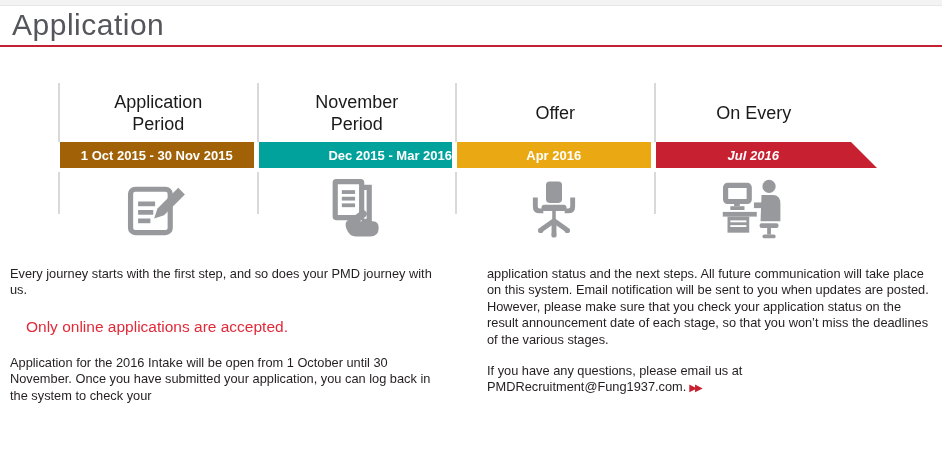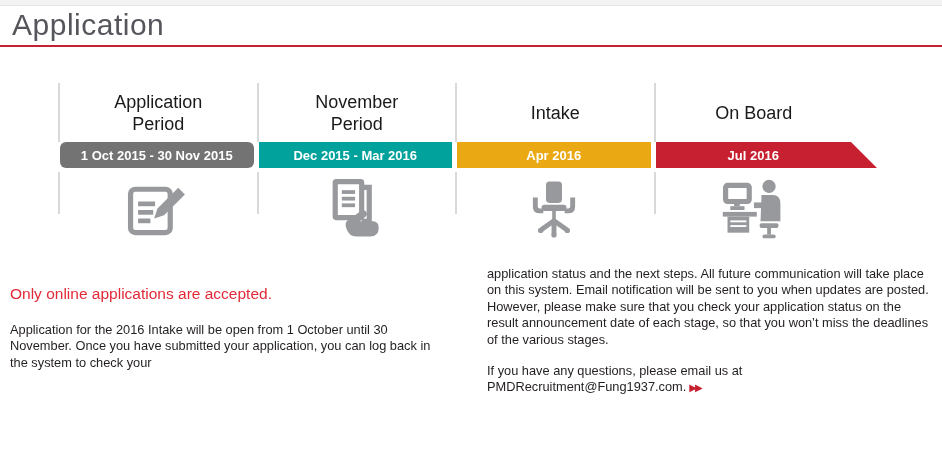--- a/index.html
+++ b/index.html
@@ -29,93 +29,93 @@
   .stage-head { height:59px; border-left:2px solid var(--separator_gray);
     display:flex; align-items:center; justify-content:center; }
   .stage-title { font-size:18px; line-height:22px; color:#1a1a1a;
     text-align:center; white-space:pre-line; }
 
   .stage-bar { height:26px; margin:0 3px 0 2px;
     display:flex; align-items:center; justify-content:center;
     color:#ffffff; font-weight:bold; font-size:13px; }
   .stage-bar.arrow-end { width:calc(100% + 23px); margin-right:0;
     clip-path:polygon(0 0, calc(100% - 26px) 0, 100% 100%, 0 100%);
-    padding-right:26px; box-sizing:border-box; }
+    padding-right:26px; box-sizing:border-box;font-style:italic; }
 
   .stage-iconwrap { height:82px; position:relative;
     display:flex; align-items:flex-start; justify-content:center; padding-top:8px; }
   .stage-iconwrap::before { content:""; position:absolute; left:0; top:4px;
     width:2px; height:42px; background:var(--separator_gray); }
 
   .picto { fill:var(--icon_gray); stroke:none; }
   .picto .ol { fill:none; stroke:var(--icon_gray); stroke-width:5.5; }
 
   
   .col { position:absolute; top:266px; }
   .col-left  { left:10px;  width:438px; }
   .col-right { left:487px; width:447px; }
   .col p { margin:0 0 15px; font-size:12.8px; line-height:16.4px;
     color:var(--body_text); }
-  p.highlight { font-size:15.5px; line-height:18px; margin:19px 0;
+  p.highlight { font-size:15.5px; line-height:18px; margin:19px 16px;
     color:var(--highlight_red); }
   .arrows { color:var(--bar_onboard); font-size:10px; letter-spacing:-2px;
     padding-left:3px; }
 </style>
 </head>
 <body>
 
 <div class="topstrip"></div>
 
 <h1 class="page-title">Application</h1>
 <div class="title-rule"></div>
 
 <section class="timeline">
 
   <div class="stage">
     <div class="stage-head">
       <div class="stage-title">Application
 Period</div>
     </div>
-    <div class="stage-bar" style="background: #737373; border-radius: 6px;">
+    <div class="stage-bar" style="background: #a16207;">
       <span>1 Oct 2015 - 30 Nov 2015</span>
     </div>
     <div class="stage-iconwrap">
       <svg class="picto" width="68" height="68" viewBox="0 0 72 72">
         <rect class="ol" x="8" y="14" width="42" height="46" rx="5"></rect>
         <rect x="16" y="27" width="18" height="5"></rect>
         <rect x="16" y="36" width="16" height="5"></rect>
         <rect x="16" y="45" width="13" height="5"></rect>
         <path d="M58.5 12.5 L65.5 19.5 L43.5 41.5 L33 45 L36.5 34.5 Z"></path>
       </svg>
     </div>
   </div>
 
   <div class="stage">
     <div class="stage-head">
       <div class="stage-title">November
 Period</div>
     </div>
-    <div class="stage-bar" style="background: rgb(0, 162, 155);">
+    <div class="stage-bar" style="background: rgb(0, 162, 155); justify-content: flex-end;">
       <span>Dec 2015 - Mar 2016</span>
     </div>
     <div class="stage-iconwrap">
       <svg class="picto" width="68" height="68" viewBox="0 0 72 72">
         <path class="ol" d="M42 12 h8 v36 h-8"></path>
         <rect class="ol" x="14" y="6" width="28" height="38" rx="1"></rect>
         <rect x="21" y="15" width="14" height="4"></rect>
         <rect x="21" y="22" width="14" height="4"></rect>
         <rect x="21" y="29" width="14" height="4"></rect>
         <path d="M26 56 q-3 -8 3 -10 l12 -9 q4 -2 6 1 q2 3 -2 6 l-5 4 14 0 q6 0 6 7 q0 9 -9 9 l-15 0 q-7 0 -10 -8 z"></path>
       </svg>
     </div>
   </div>
 
   <div class="stage">
     <div class="stage-head">
-      <div class="stage-title">Intake</div>
+      <div class="stage-title">Offer</div>
     </div>
     <div class="stage-bar" style="background: rgb(234, 169, 18);">
       <span>Apr 2016</span>
     </div>
     <div class="stage-iconwrap">
       <svg class="picto" width="64" height="68" viewBox="0 0 72 72">
         <rect x="27" y="4" width="18" height="24" rx="4"></rect>
         <rect x="22" y="30" width="28" height="7" rx="3"></rect>
         <path class="ol" d="M15 22 v10 q0 5 5 5 h4"></path>
         <path class="ol" d="M57 22 v10 q0 5 -5 5 h-4"></path>
@@ -125,21 +125,21 @@
         <path class="ol" d="M36 48 v15"></path>
         <circle cx="21" cy="59" r="3"></circle>
         <circle cx="51" cy="59" r="3"></circle>
         <circle cx="36" cy="64" r="3"></circle>
       </svg>
     </div>
   </div>
 
   <div class="stage">
     <div class="stage-head">
-      <div class="stage-title">On Board</div>
+      <div class="stage-title">On Every</div>
     </div>
     <div class="stage-bar arrow-end" style="background: rgb(199, 32, 49);">
       <span>Jul 2016</span>
     </div>
     <div class="stage-iconwrap">
       <svg class="picto" width="68" height="68" viewBox="0 0 72 72">
         <rect class="ol" x="7" y="10" width="25" height="17" rx="2"></rect>
         <rect x="16" y="27" width="6" height="5"></rect>
         <rect x="12" y="32" width="15" height="4"></rect>
         <rect x="4" y="38" width="36" height="5"></rect>
@@ -152,20 +152,21 @@
         <rect x="43" y="50" width="20" height="5" rx="2"></rect>
         <rect x="51" y="55" width="4" height="7"></rect>
         <rect x="46" y="62" width="14" height="4" rx="2"></rect>
       </svg>
     </div>
   </div>
 
 </section>
 
 <section class="col col-left">
+  <p>Every journey starts with the first step, and so does your PMD journey with us.</p>
   <p class="highlight">Only online applications are accepted.</p>
   <p>Application for the 2016 Intake will be open from 1 October until 30 November. Once you have submitted your application, you can log back in the system to check your</p>
 </section>
 
 <section class="col col-right">
   <p>application status and the next steps. All future communication will take place on this system. Email notification will be sent to you when updates are posted. However, please make sure that you check your application status on the result announcement date of each stage, so that you won’t miss the deadlines of the various stages.</p>
   <p><span>If you have any questions, please email us at PMDRecruitment@Fung1937.com.</span><span class="arrows">▶▶</span></p>
 </section>
 
 </body></html>

